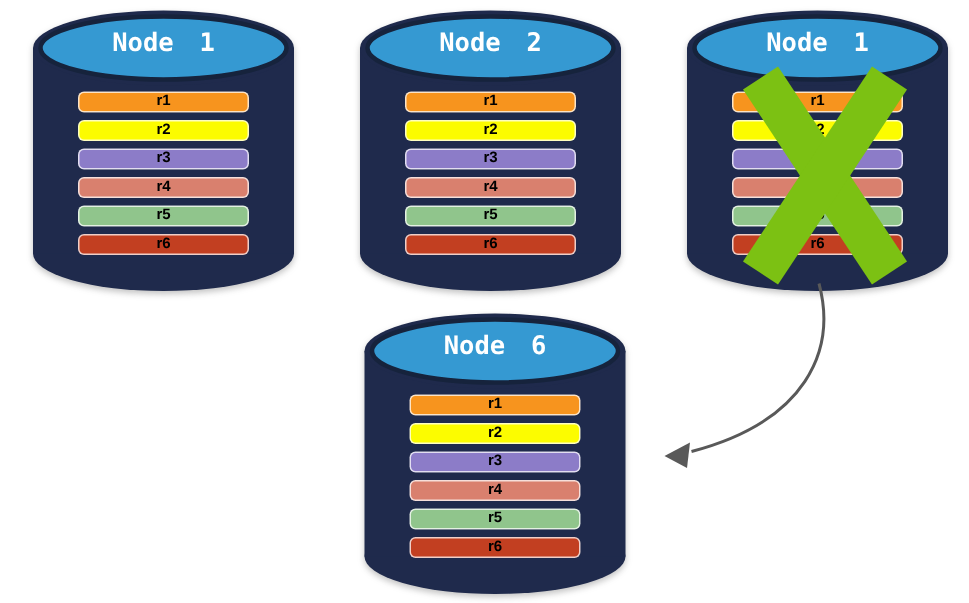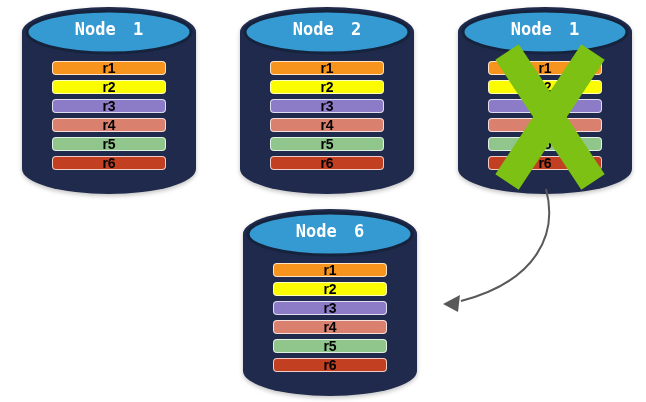--- a/index.html
+++ b/index.html
@@ -52,21 +52,21 @@
     width: 114px;
   }
   .row-bar {
     box-sizing: border-box;
     height: 14px;
     margin-bottom: 5px;
     border: 1px solid rgba(255,255,255,0.75);
     border-radius: 4px;
     color: #000000;
     font-family: "Liberation Sans", sans-serif;
-    font-size: 14px;
+    font-size: 10px;
     font-weight: bold;
     line-height: 12px;
     text-align: center;
   }
 
   .x-mark {
     position: absolute;
     left: 36px;
     top: 40px;
     width: 114px;

